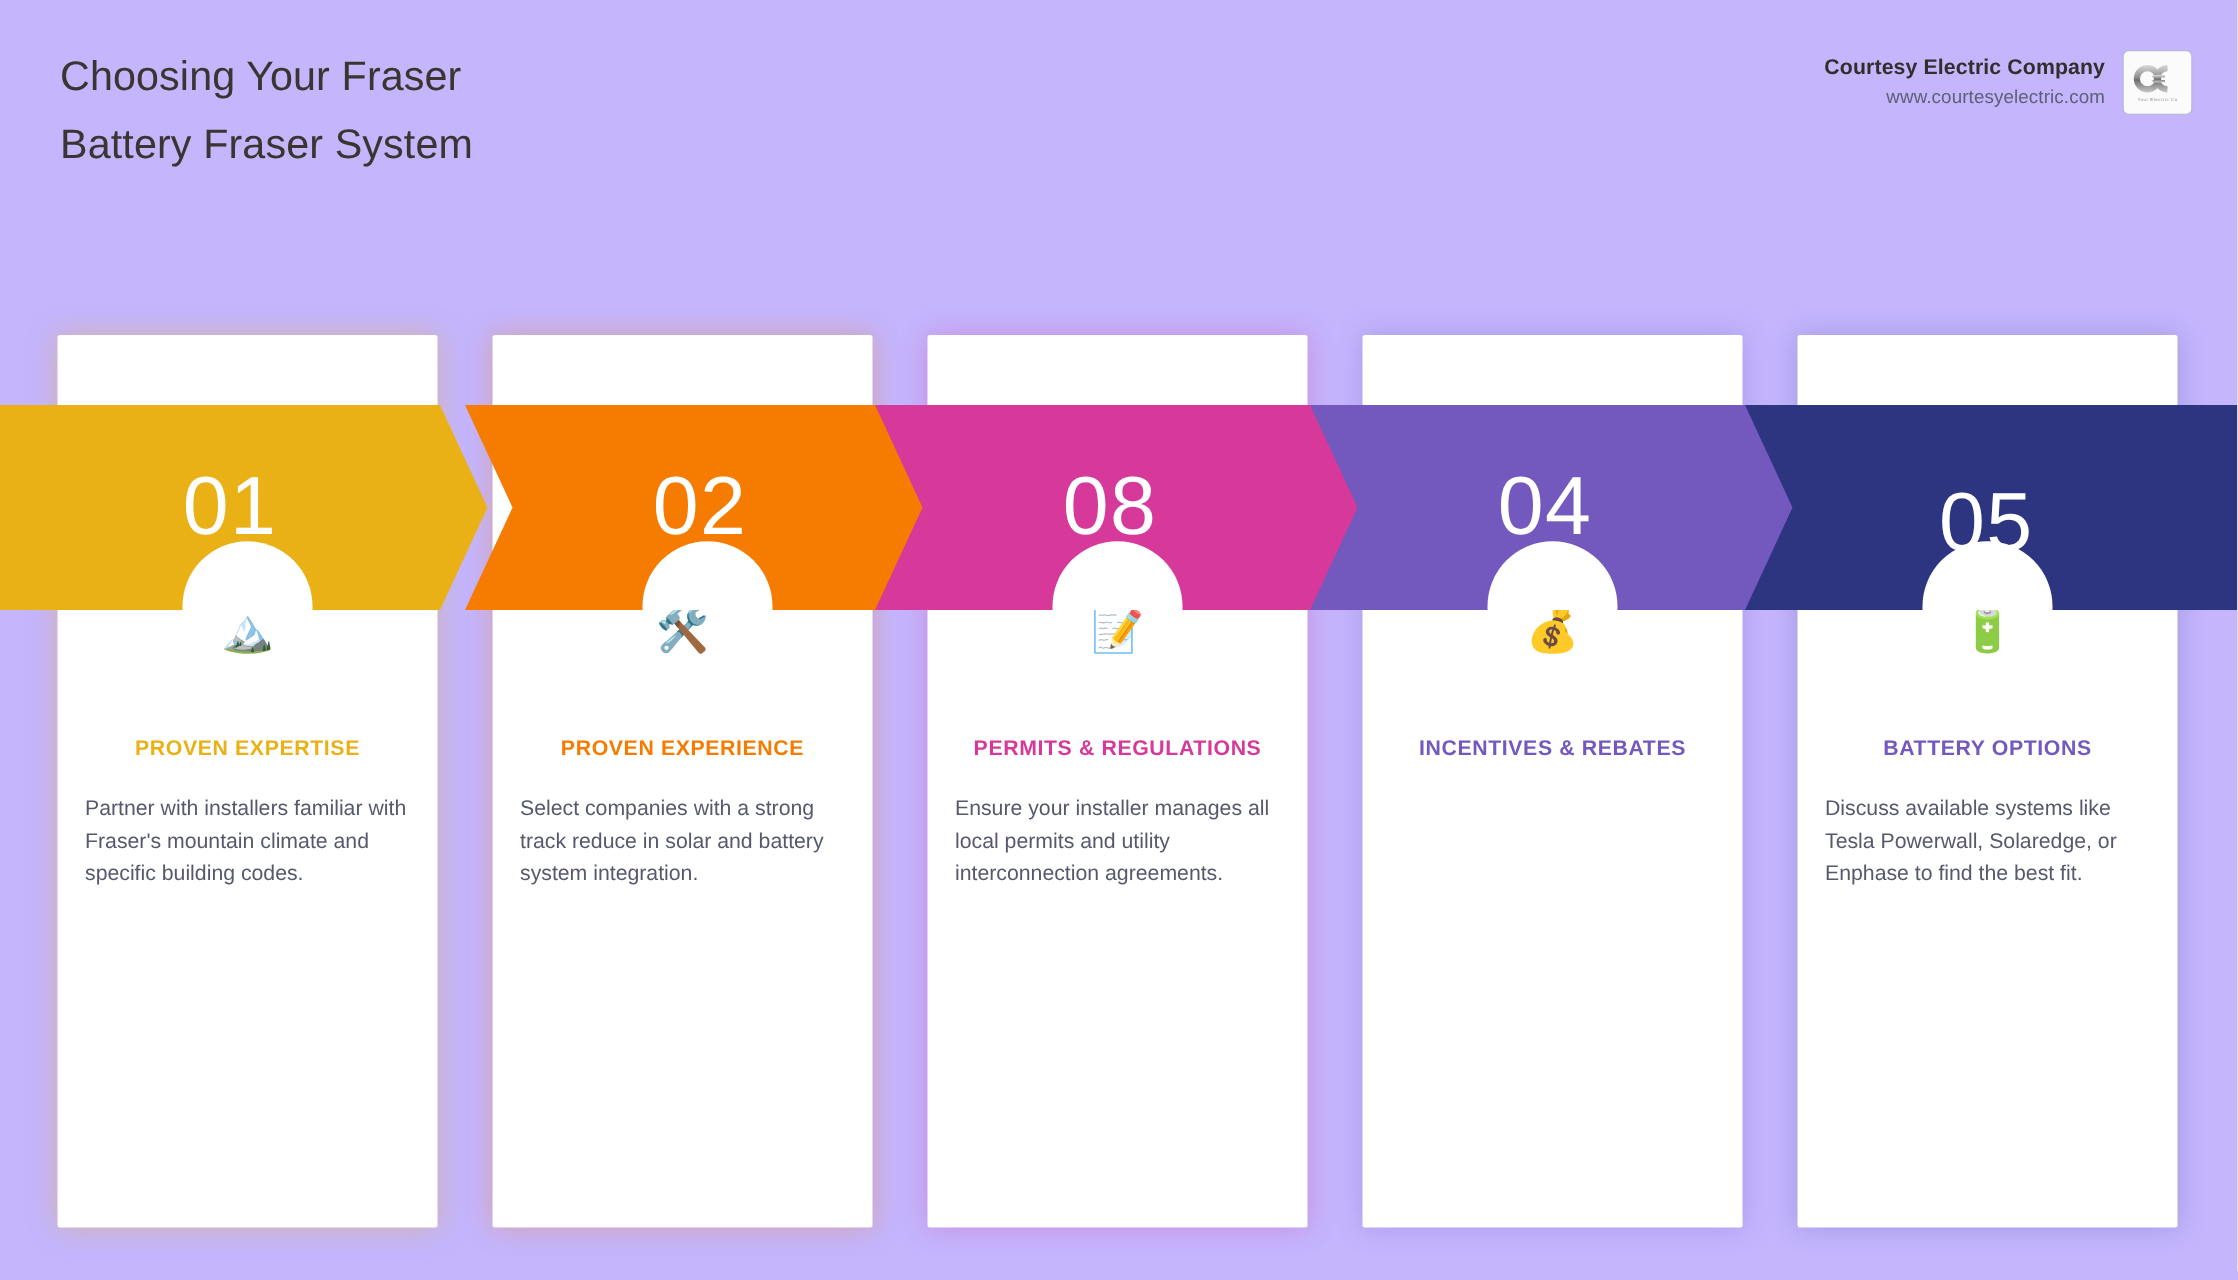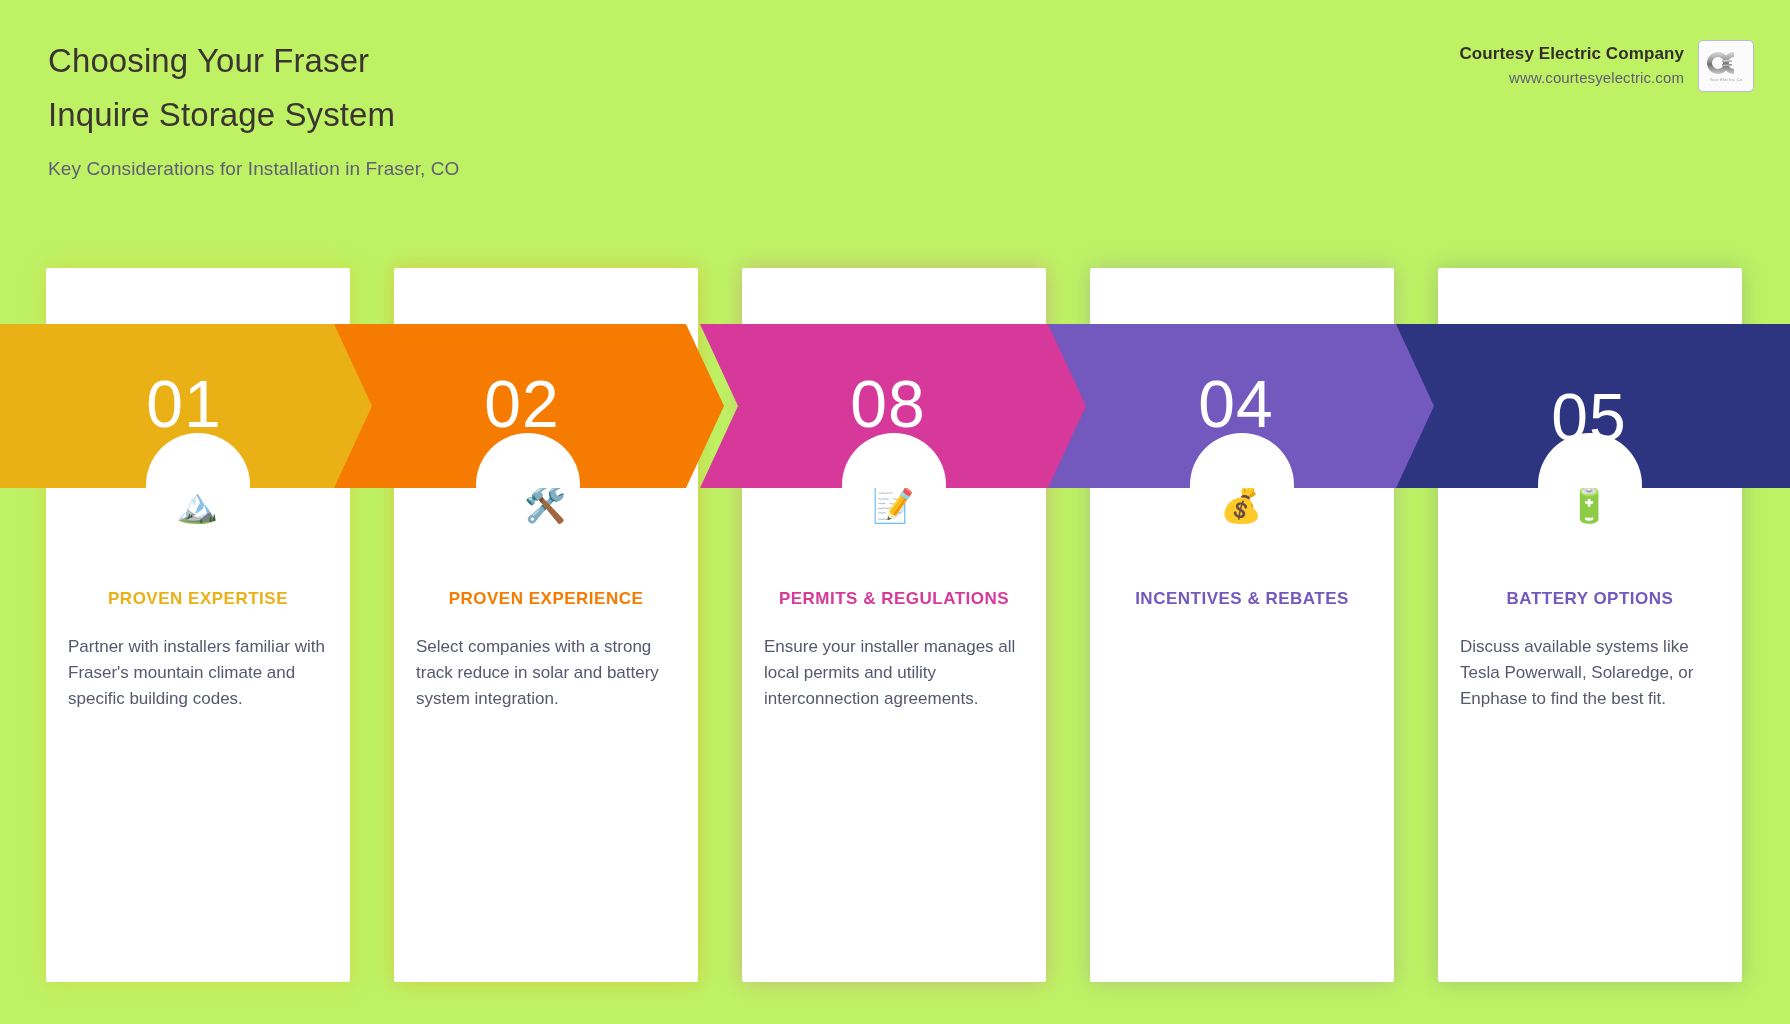--- a/index.html
+++ b/index.html
@@ -3,21 +3,21 @@
 <meta charset="utf-8">
 <style>
   * { box-sizing: border-box; margin: 0; padding: 0; }
   html, body {
     width: 1790px;
     height: 1024px;
     background: #ffffff;
     font-family: "Liberation Sans", sans-serif;
     overflow: hidden;
   }
-  .page { position: relative; width: 1790px; height: 1024px; background: #bef264; }
+  .page { position: relative; width: 1790px; height: 1024px; background: #c4b5fd; }
 
   
   .header { position: absolute; left: 0; top: 0; width: 1790px; height: 230px; }
   .title-block { position: absolute; left: 48px; top: 34px; }
   .title-line {
     font-size: 33px; font-weight: 400; color: #3b3431;
     letter-spacing: 0.1px; line-height: 54px; white-space: nowrap;
   }
   .subtitle {
     margin-top: 16px; font-size: 19px; color: #5d5f75;
@@ -78,22 +78,21 @@
   }
 </style>
 </head>
 <body>
 
 <div class="page">
 
   <div class="header">
     <div class="title-block">
       <div class="title-line">Choosing Your Fraser</div>
-      <div class="title-line">Inquire Storage System</div>
-      <div class="subtitle">Key Considerations for Installation in Fraser, CO</div>
+      <div class="title-line">Battery Fraser System</div>
     </div>
 
     <div class="brand">
       <div class="brand-text">
         <div class="brand-name">Courtesy Electric Company</div>
         <div class="brand-url">www.courtesyelectric.com</div>
       </div>
       <div class="brand-logo">
         <div class="logo-mark">
           <svg width="44" height="26" viewBox="0 0 44 26">
@@ -157,21 +156,21 @@
   </div>
 
   <div class="banner-strip">
 
     <div class="seg" style="left:0px;    width:390px;  background:#EAB117;
                 clip-path: polygon(0 0, 352px 0, 390px 50%, 352px 100%, 0 100%);">
       <span class="num" style="margin-right:22px;">01</span>
       <span class="notch" style="left:198px;"></span>
     </div>
 
-    <div class="seg" style="left:334px;  width:390px;  background:#F57C00;
+    <div class="seg" style="left:372px;  width:390px;  background:#F57C00;
                 clip-path: polygon(0 0, 352px 0, 390px 50%, 352px 100%, 0 100%, 38px 50%);">
       <span class="num" style="margin-right:14px;">02</span>
       <span class="notch" style="left:194px;"></span>
     </div>
 
     <div class="seg" style="left:700px;  width:390px;  background:#D6399A;
                 clip-path: polygon(0 0, 352px 0, 390px 50%, 352px 100%, 0 100%, 38px 50%);">
       <span class="num" style="margin-right:14px;">08</span>
       <span class="notch" style="left:194px;"></span>
     </div>

